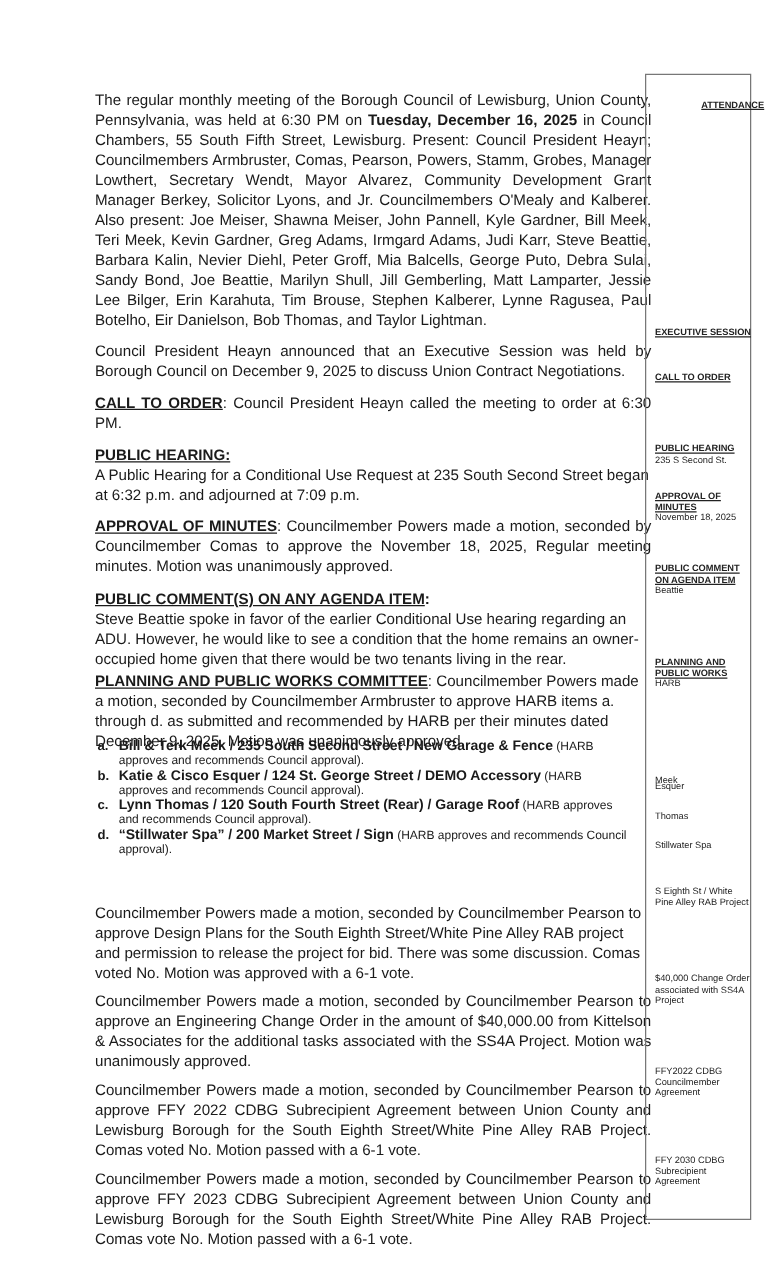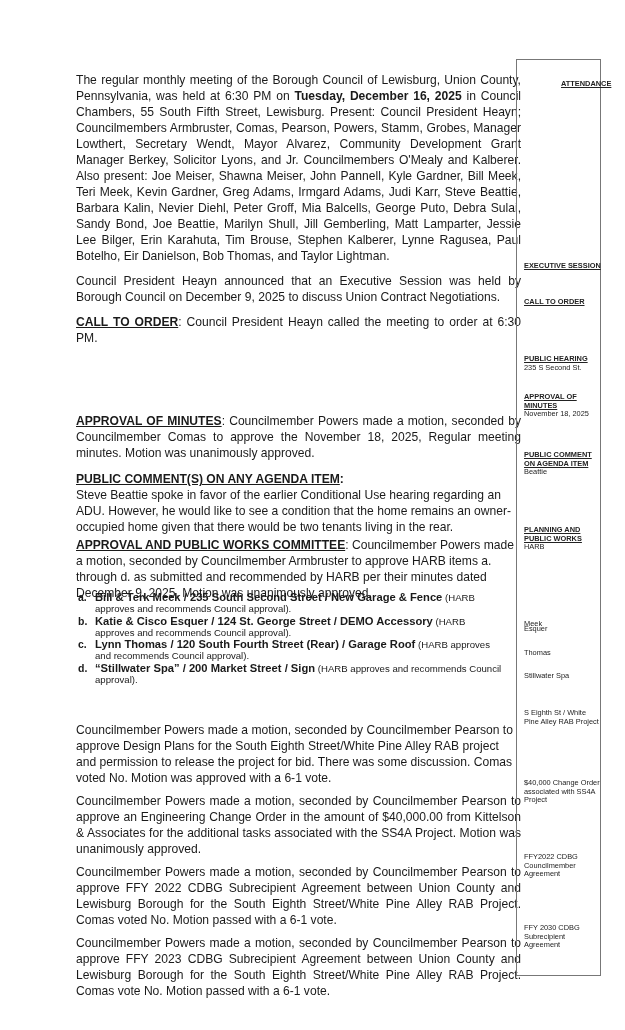--- a/index.html
+++ b/index.html
@@ -20,27 +20,27 @@
 </style>
 </head>
 <body>
 
 <p class="p justify" style="top:55px;"><span>The regular monthly meeting of the Borough Council of Lewisburg, Union County, Pennsylvania, was held at 6:30 PM on </span><span class="b">Tuesday, December 16, 2025</span><span> in Council Chambers, 55 South Fifth Street, Lewisburg.  Present: Council President Heayn; Councilmembers Armbruster, Comas, Pearson, Powers, Stamm, Grobes, Manager Lowthert, Secretary Wendt, Mayor Alvarez, Community Development Grant Manager Berkey, Solicitor Lyons, and Jr. Councilmembers O'Mealy and Kalberer. Also present:  Joe Meiser, Shawna Meiser, John Pannell, Kyle Gardner, Bill Meek, Teri Meek, Kevin Gardner, Greg Adams, Irmgard Adams, Judi Karr, Steve Beattie, Barbara Kalin, Nevier Diehl, Peter Groff, Mia Balcells, George Puto, Debra Sulai, Sandy Bond, Joe Beattie, Marilyn Shull, Jill Gemberling, Matt Lamparter, Jessie Lee Bilger, Erin Karahuta, Tim Brouse, Stephen Kalberer, Lynne Ragusea, Paul Botelho, Eir Danielson, Bob Thomas, and Taylor Lightman.</span></p>
 
 <p class="p justify" style="top:256px;">Council President Heayn announced that an Executive Session was held by Borough Council on December 9, 2025 to discuss Union Contract Negotiations.</p>
 
 <p class="p justify" style="top:297px;"><span class="hdr">CALL TO ORDER</span><span>: Council President Heayn called the meeting to order at 6:30 PM.</span></p>
 
-<p class="p" style="top:339px;"></p>
+<p class="p" style="top:339px;"><span class="hdr" style="display:block;">PUBLIC HEARING:</span><span>A Public Hearing for a Conditional Use Request at 235 South Second Street began at 6:32 p.m. and adjourned at 7:09 p.m.</span></p>
 
 <p class="p justify" style="top:396px;"><span class="hdr">APPROVAL OF MINUTES</span><span>:  Councilmember Powers made a motion, seconded by Councilmember Comas to approve the November 18, 2025, Regular meeting minutes.  Motion was unanimously approved.</span></p>
 
 <p class="p" style="top:454px;"><span style="display:block;"><span class="hdr">PUBLIC COMMENT(S) ON ANY AGENDA ITEM</span><span class="b">:</span></span><span>Steve Beattie spoke in favor of the earlier Conditional Use hearing regarding an ADU.  However, he would like to see a condition that the home remains an owner-occupied home given that there would be two tenants living in the rear.</span></p>
 
-<p class="p" style="top:520px;"><span class="hdr">APPROVAL AND PUBLIC WORKS COMMITTEE</span><span>:  Councilmember Powers made a motion, seconded by Councilmember Armbruster to approve HARB items a. through d. as submitted and recommended by HARB per their minutes dated December 9, 2025.  Motion was unanimously approved.</span></p>
+<p class="p" style="top:520px;"><span class="hdr">PLANNING AND PUBLIC WORKS COMMITTEE</span><span>:  Councilmember Powers made a motion, seconded by Councilmember Armbruster to approve HARB items a. through d. as submitted and recommended by HARB per their minutes dated December 9, 2025.  Motion was unanimously approved.</span></p>
 
 <ul class="list" style="top:592px;">
   <li><span class="mk">a.</span><span class="t">Bill &amp; Terk Meek / 235 South Second Street / New Garage &amp; Fence</span><span> (HARB approves and recommends Council approval).</span></li>
   <li><span class="mk">b.</span><span class="t">Katie &amp; Cisco Esquer / 124 St. George Street / DEMO Accessory</span><span> (HARB approves and recommends Council approval).</span></li>
   <li><span class="mk">c.</span><span class="t">Lynn Thomas / 120 South Fourth Street (Rear) / Garage Roof</span><span> (HARB approves and recommends Council approval).</span></li>
   <li><span class="mk">d.</span><span class="t">“Stillwater Spa” / 200 Market Street / Sign</span><span> (HARB approves and recommends Council approval).</span></li>
 </ul>
 
 <p class="p" style="top:705px;">Councilmember Powers made a motion, seconded by Councilmember Pearson to approve Design Plans for the South Eighth Street/White Pine Alley RAB project and permission to release the project for bid.  There was some discussion. Comas voted No.  Motion was approved with a 6-1 vote.</p>
 <p class="p justify" style="top:776px;">Councilmember Powers made a motion, seconded by Councilmember Pearson to approve an Engineering Change Order in the amount of $40,000.00 from Kittelson &amp; Associates for the additional tasks associated with the SS4A Project.  Motion was unanimously approved.</p>

